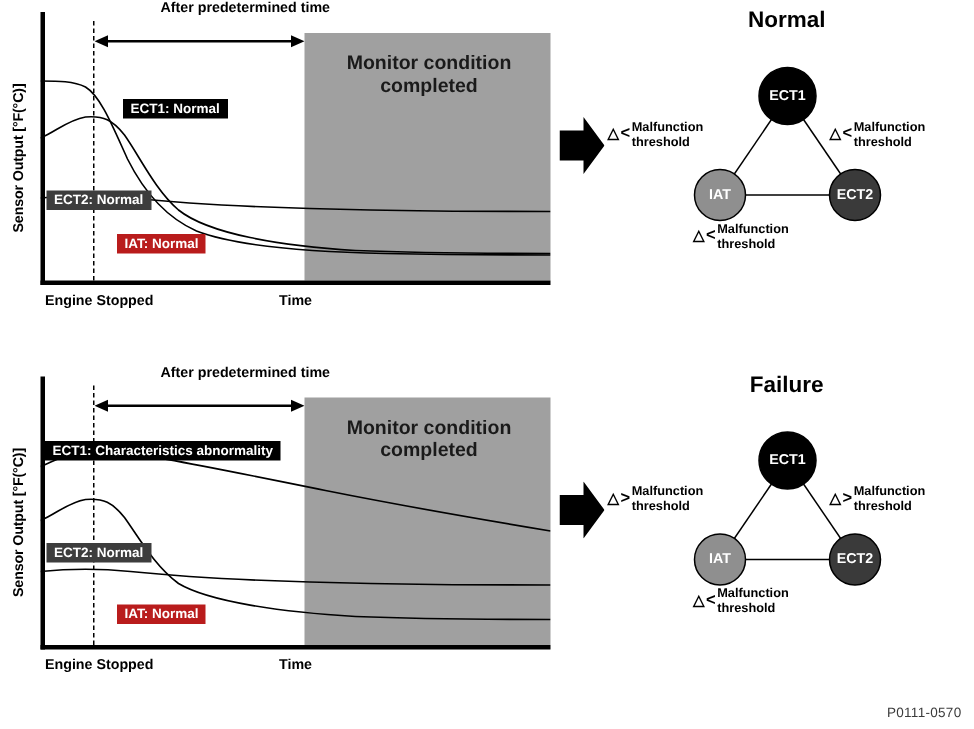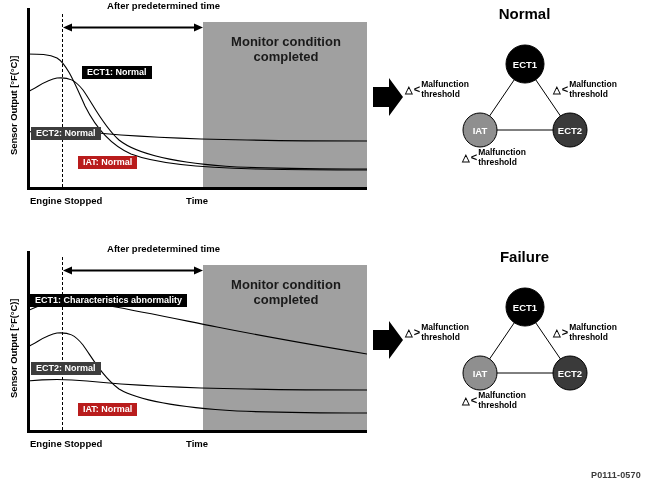--- a/index.html
+++ b/index.html
@@ -218,21 +218,21 @@
   .thr-left   { left: 5px;   top: 80px; }
   .thr-right  { left: 153px; top: 80px; }
   .thr-bottom { left: 62px;  top: 148px; }
 
   
   .doc-ref {
     position: absolute;
     right: 8px;
     bottom: 6px;
     font-size: 9px;
-    font-weight: bold;
+    font-weight: normal;
     color: #3b3b3b;
     letter-spacing: 0.2px;
   }
 </style>
 </head>
 <body>
 
 <div class="panel" id="panel-normal">
 
   <div class="chart-block">

